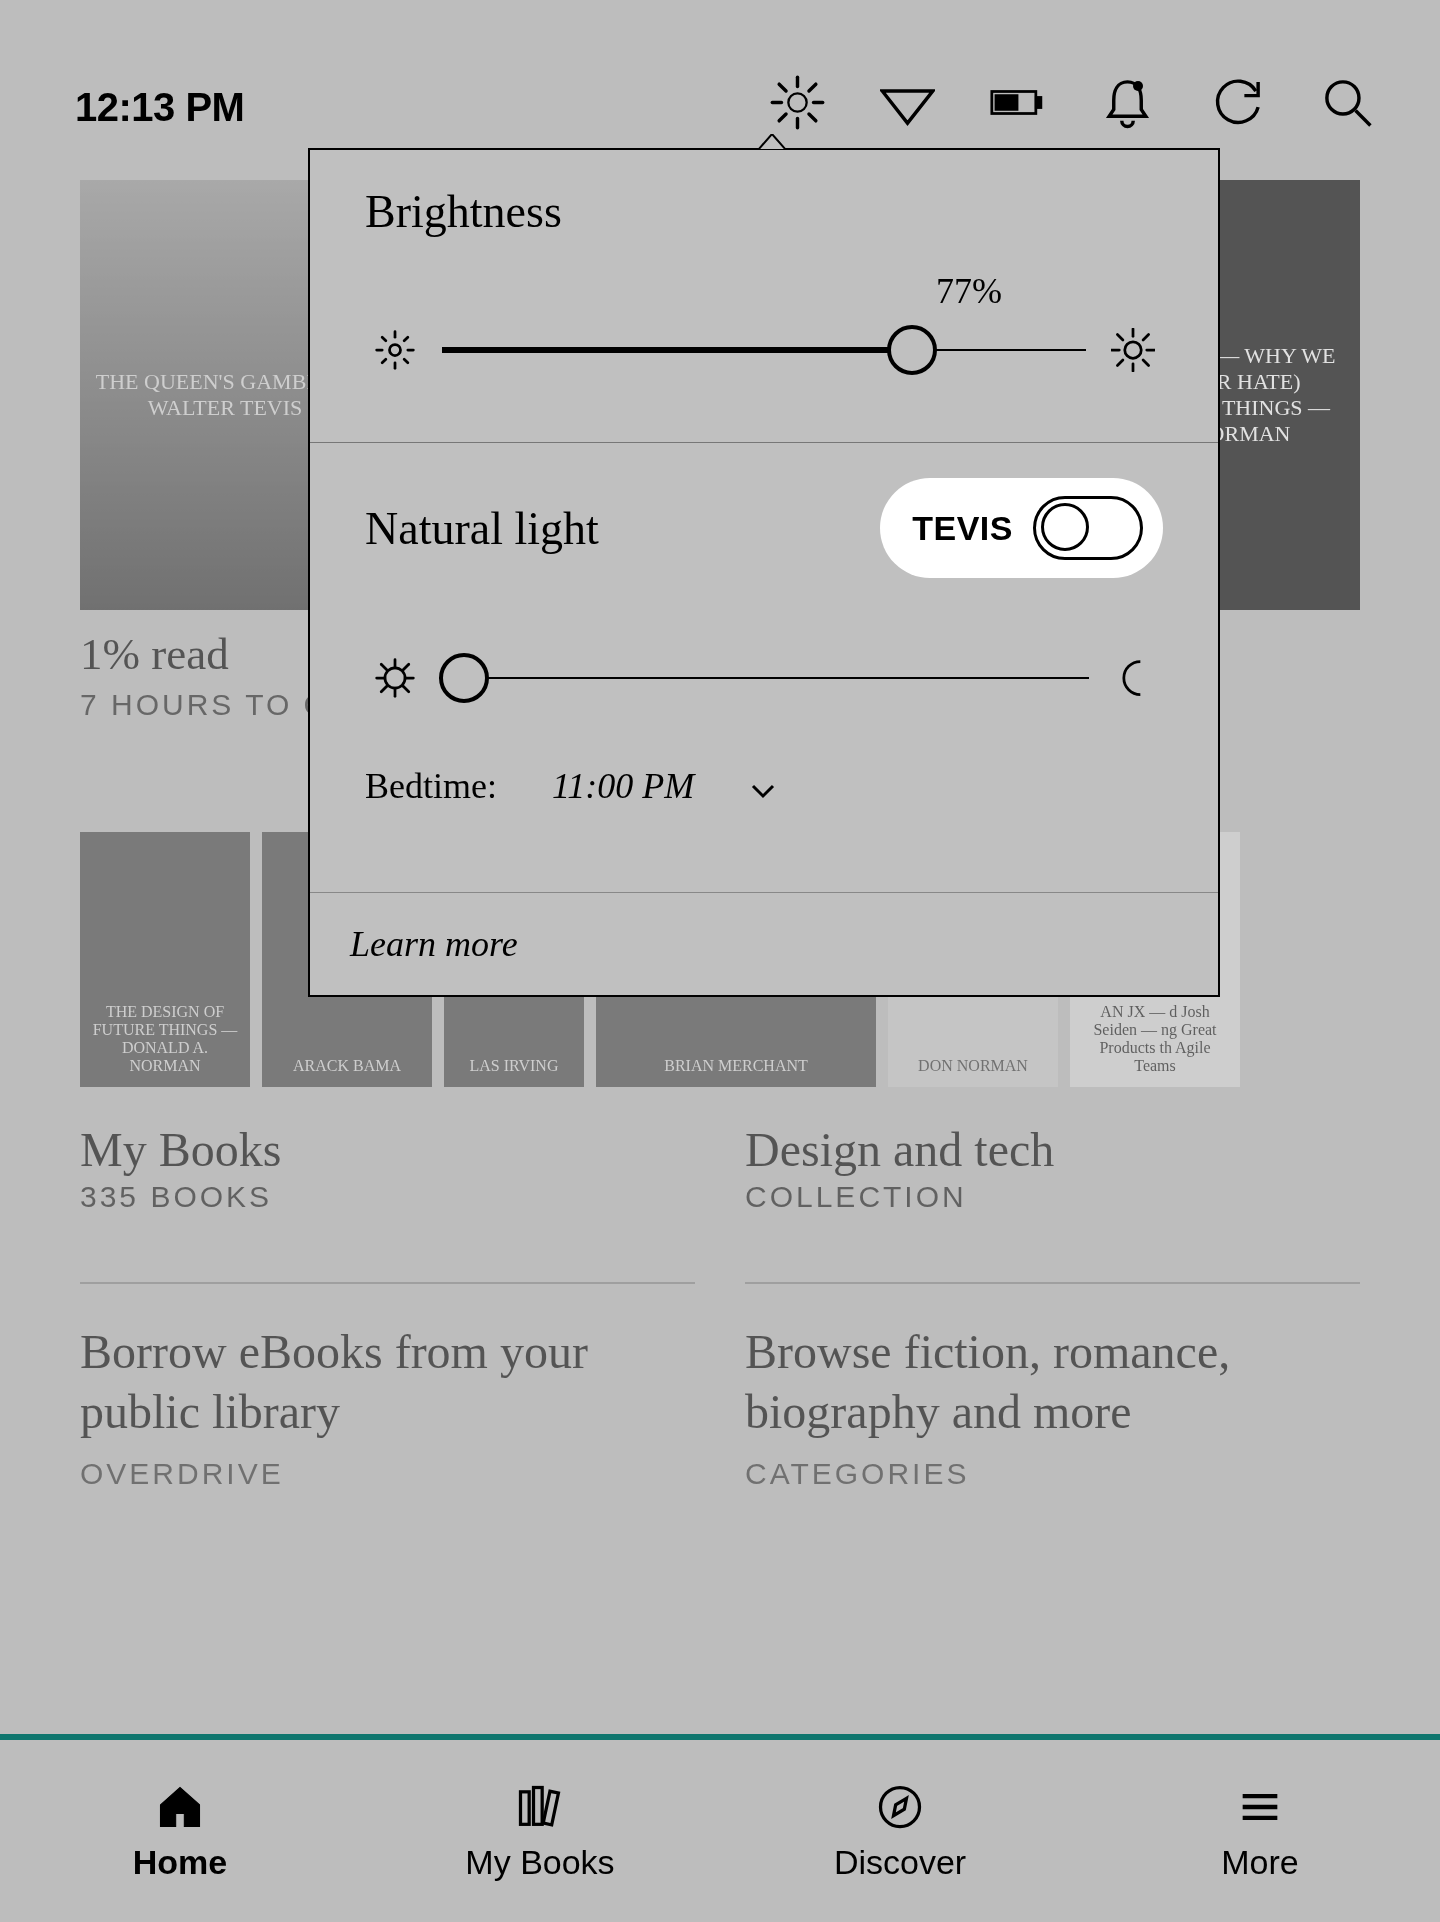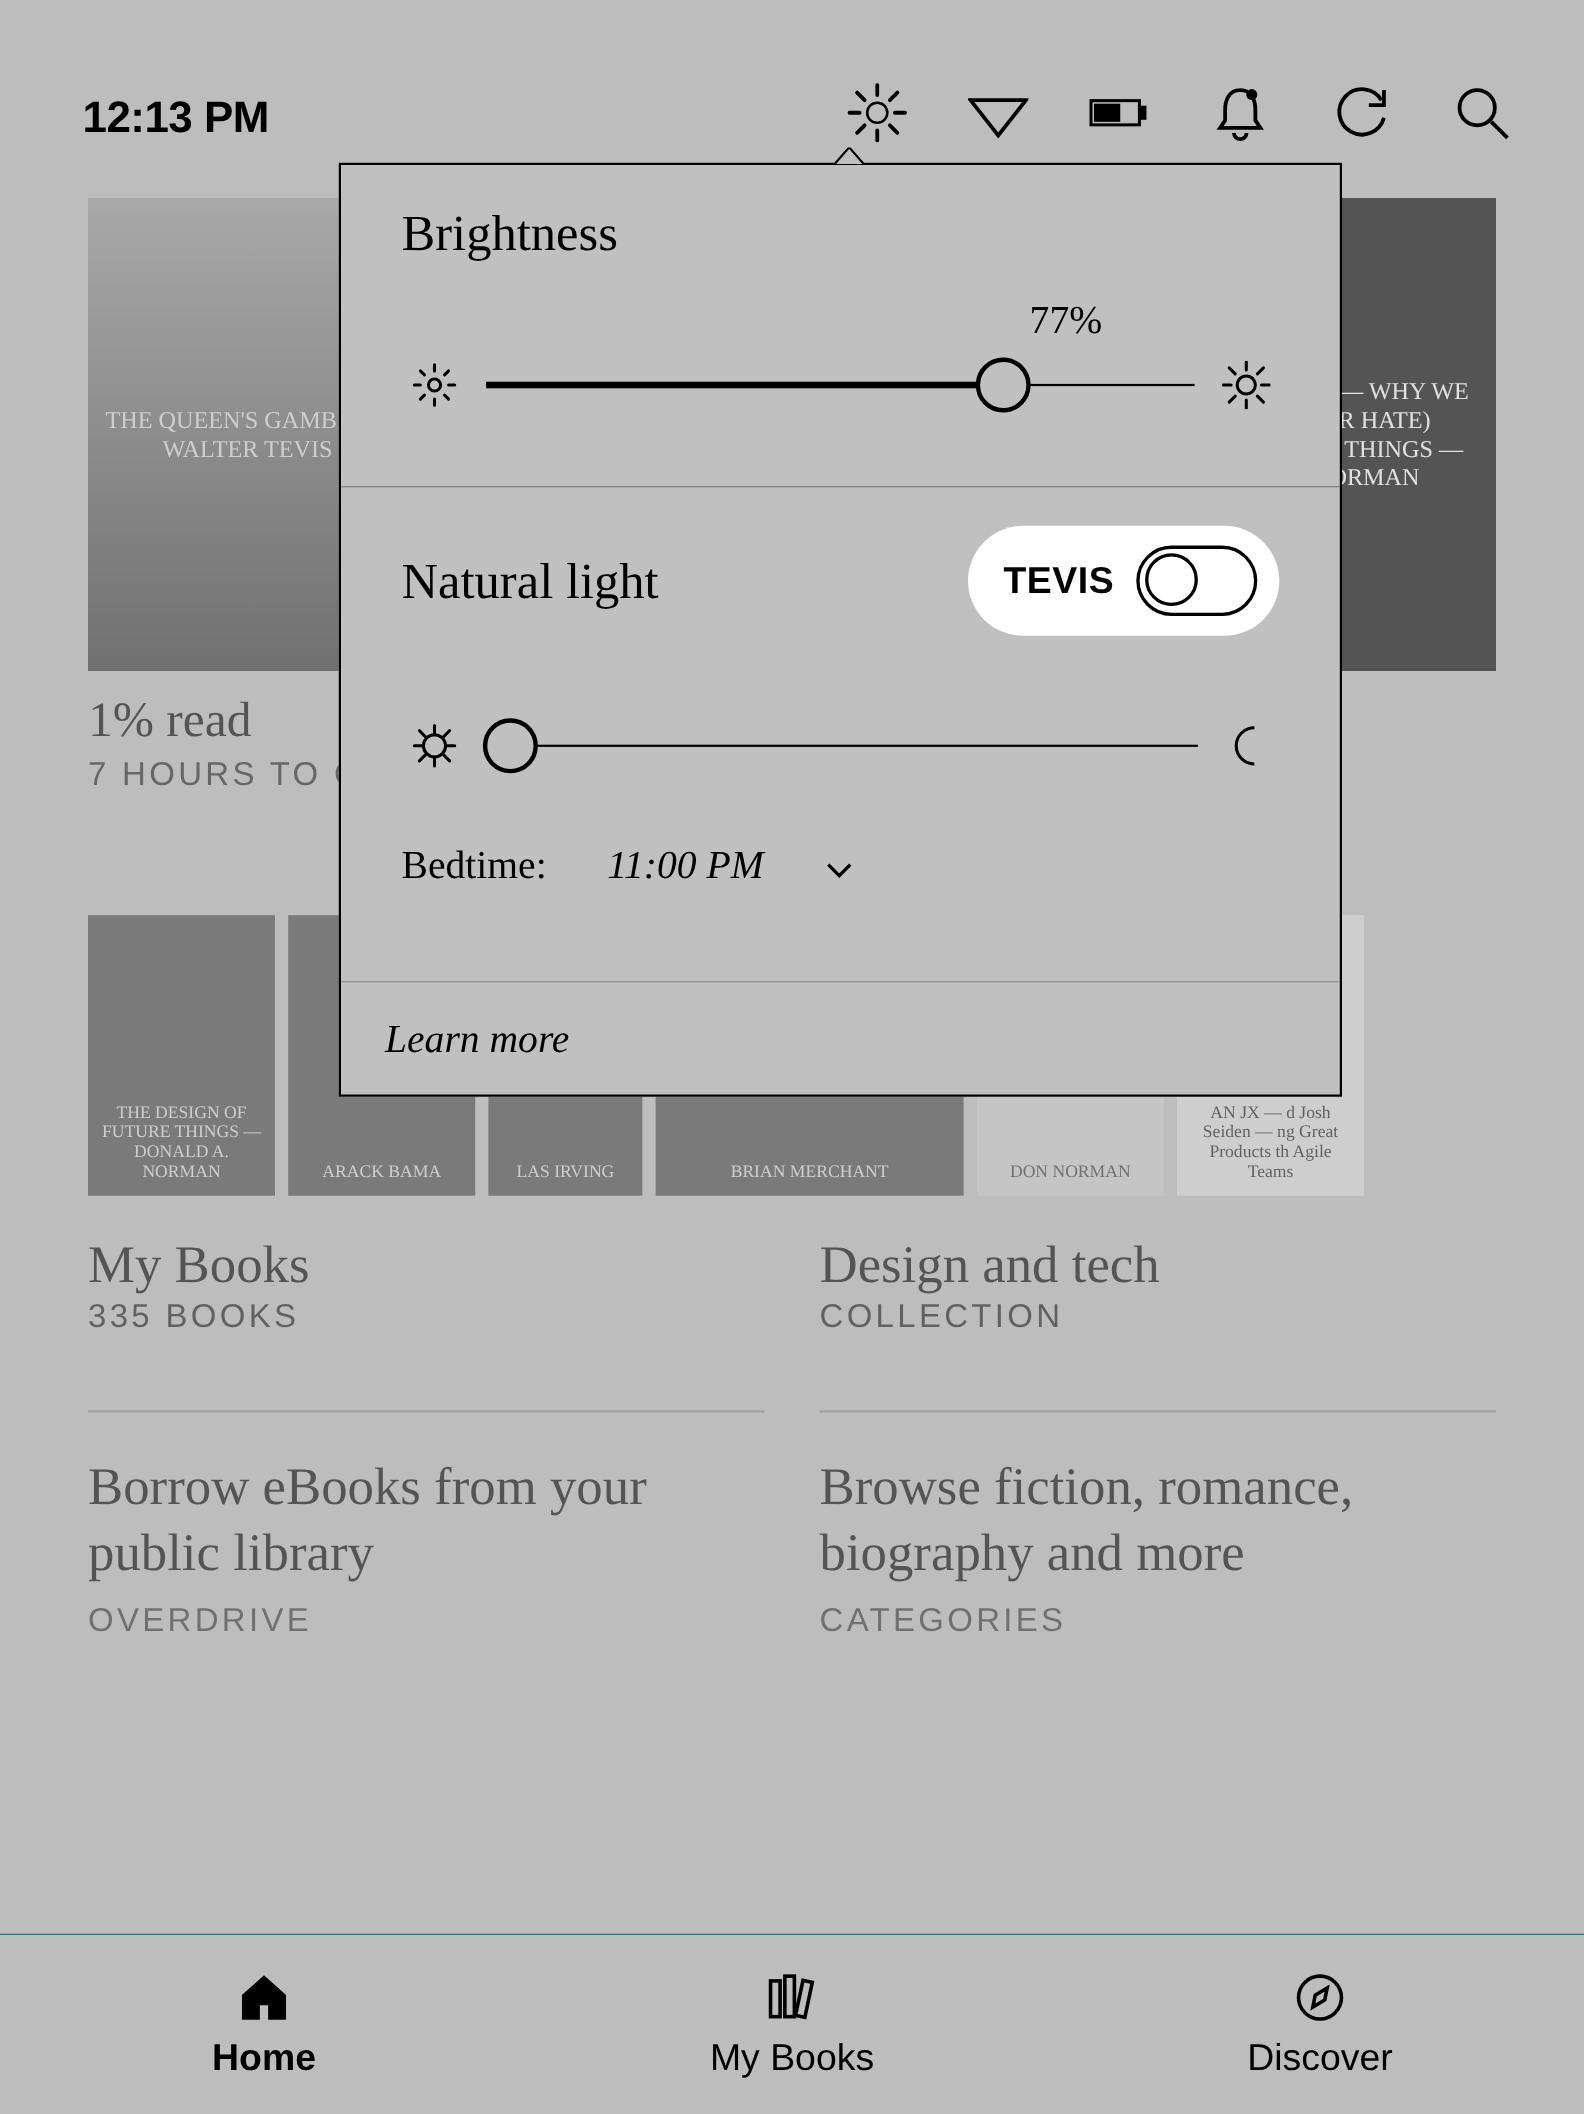--- a/index.html
+++ b/index.html
@@ -63,21 +63,21 @@
   .nl-slider .thin { position:relative; flex:1; height:2px; background:#000; }
   .nl-slider .thumb2 { position:absolute; left:25px; top:50%; width:50px; height:50px; border:4px solid #000; background:#c0c0c0; border-radius:50%; transform:translate(-50%,-50%); }
 
   .bedtime { display:flex; align-items:center; gap:55px; margin-top:65px; font-size:36px; font-family:Georgia, serif; }
   .bedtime .val { font-style:italic; }
   .chev { width:28px; height:28px; }
 
   .learn { padding:30px 40px 30px 40px; font-size:36px; font-style:italic; font-family:Georgia, serif; border-top:1px solid #888; margin-top:55px; }
 
   
-  .bottomnav { position:absolute; left:0; right:0; bottom:0; height:164px; border-top:1px solid #0f766e; display:flex; }
+  .bottomnav { position:absolute; left:0; right:0; bottom:0; height:188px; border-top:6px solid #0f766e; display:flex; }
   .nav-item { flex:1; display:flex; flex-direction:column; align-items:center; justify-content:center; gap:10px; }
   .nav-item svg { width:52px; height:52px; }
   .nav-label { font-size:34px; font-family: Helvetica, Arial, sans-serif; }
   .nav-item.active .nav-label { font-weight:700; }
   .nav-item.active svg { fill:#000; stroke:#000; }
 </style>
 </head>
 <body>
 
 <div class="statusbar">
@@ -290,13 +290,21 @@
       </svg>
     <div class="nav-label">My Books</div>
   </div>
   <div class="nav-item">
     <svg viewBox="0 0 48 48" fill="none" stroke="#000" stroke-width="3">
         <circle cx="24" cy="24" r="18"></circle>
         <polygon points="30,16 20,22 18,32 28,26"></polygon>
       </svg>
     <div class="nav-label">Discover</div>
   </div>
+  <div class="nav-item">
+    <svg viewBox="0 0 48 48" stroke="#000" stroke-width="4">
+        <line x1="8" y1="14" x2="40" y2="14"></line>
+        <line x1="8" y1="24" x2="40" y2="24"></line>
+        <line x1="8" y1="34" x2="40" y2="34"></line>
+      </svg>
+    <div class="nav-label">More</div>
+  </div>
 </div>
 
 </body></html>

